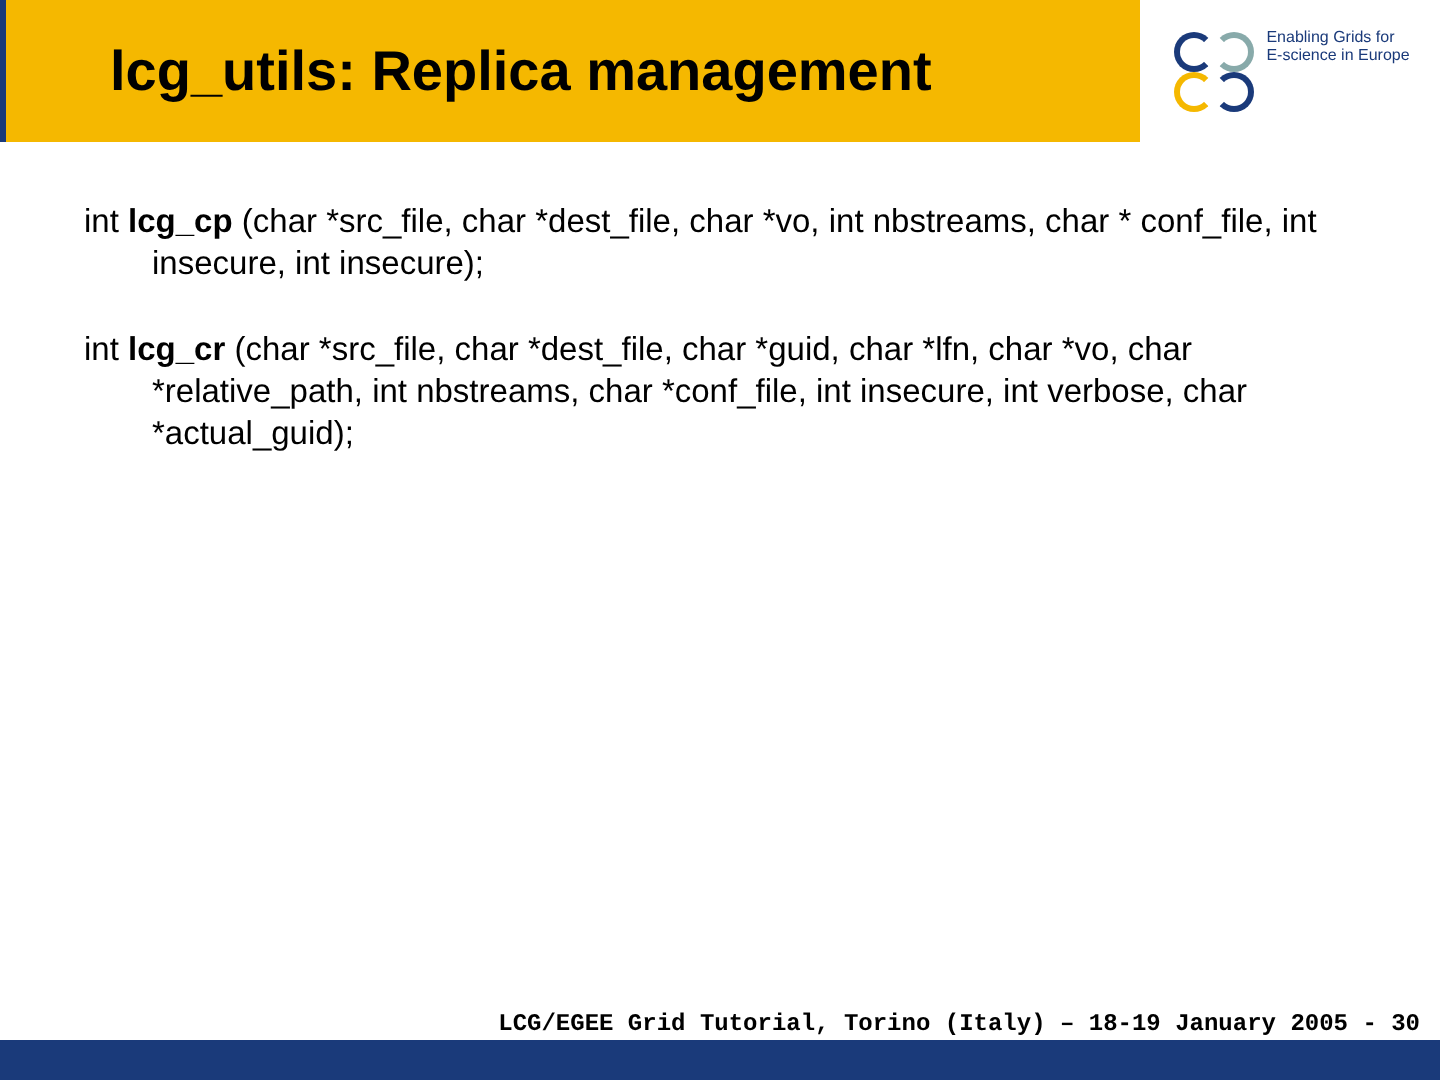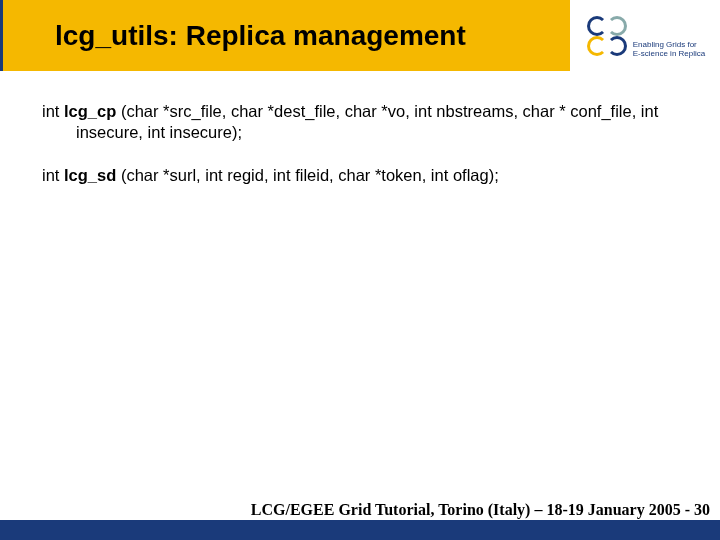--- a/index.html
+++ b/index.html
@@ -46,21 +46,21 @@
     top: 0;
     height: 72px;
     width: 150px;
     background: #fff;
     display: flex;
     align-items: center;
     justify-content: center;
   }
   .logo {
     display: flex;
-    align-items: flex-end;
+    align-items: flex-start;
     gap: 4px;
   }
   .logo-mark {
     position: relative;
     width: 44px;
     height: 44px;
   }
   .logo-c {
     position: absolute;
     width: 20px;
@@ -99,51 +99,51 @@
     left: 0;
     right: 0;
     bottom: 0;
     height: 20px;
     background: #1a3a7a;
   }
   .footer-text {
     position: absolute;
     right: 10px;
     bottom: 21px;
-    font-size: 16px;
+    font-size: 12px;
     font-weight: bold;
     color: #000;
-    font-family: Liberation Serif, serif;
+    font-family: Liberation Mono, monospace;
     padding-left: 16px;
   }
 </style>
 </head>
 <body>
 
 <div class="slide">
 
   <div class="title-bar">
     <div class="title-text">lcg_utils: Replica management</div>
     <div class="logo-block">
       <div class="logo">
         <div class="logo-mark">
           <div class="logo-c tl"></div>
           <div class="logo-c tr"></div>
           <div class="logo-c bl"></div>
           <div class="logo-c br"></div>
         </div>
         <div class="logo-text">
           <div>Enabling Grids for</div>
-          <div>E-science in Replica</div>
+          <div>E-science in Europe</div>
         </div>
       </div>
     </div>
   </div>
 
   <div class="content">
     <div class="func-block"><span>int</span> <b>lcg_cp</b><span> (char *src_file, char *dest_file, char *vo, int nbstreams, char * conf_file, int insecure, int insecure);</span></div>
-    <div class="func-block"><span>int</span> <b>lcg_sd</b><span> (char *surl, int regid, int fileid, char *token, int oflag);</span></div>
+    <div class="func-block"><span>int</span> <b>lcg_cr</b><span> (char *src_file, char *dest_file, char *guid, char *lfn, char *vo, char *relative_path, int nbstreams, char *conf_file, int insecure, int verbose, char *actual_guid);</span></div>
   </div>
 
   <div class="footer-text">LCG/EGEE Grid Tutorial, Torino (Italy) – 18-19 January 2005 - 30</div>
   <div class="footer-bar"></div>
 
 </div>
 
 </body></html>

